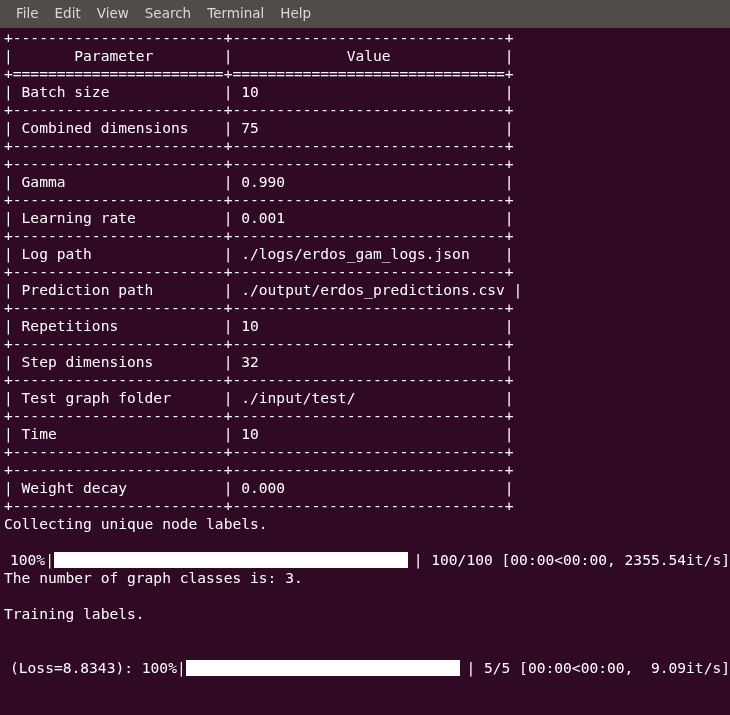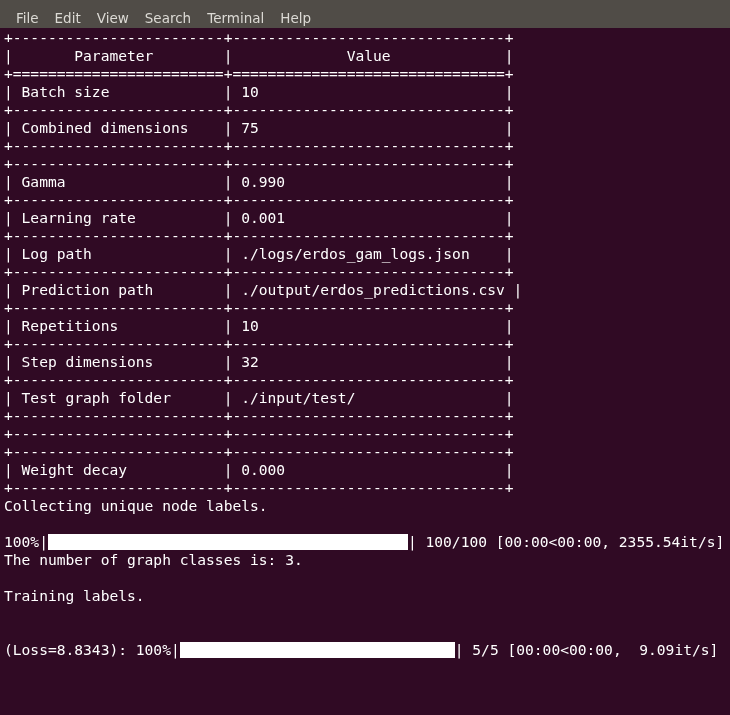--- a/index.html
+++ b/index.html
@@ -12,21 +12,21 @@
     height: 715px;
     overflow: hidden;
     font-family: "DejaVu Sans Mono", monospace;
   }
 
   
   .menubar {
     height: 28px;
     background: #504c47;
     display: flex;
-    align-items: flex-end;
+    align-items: center;
     padding-left: 8px;
     box-sizing: border-box;
     font-family: "DejaVu Sans", sans-serif;
     font-size: 13.5px;
     color: #dcdad5;
     user-select: none;
   }
   .menubar .menu-item {
     padding: 3px 8px;
     white-space: pre;
@@ -56,21 +56,21 @@
   .line.blank { color: transparent; }
 
   
   .pbline {
     display: flex;
     align-items: stretch;
     height: 18px;
     line-height: 18px;
     white-space: pre;
   }
-  .pbline .txt { white-space: pre; }
+  .pbline .txt { white-space: pre; margin-left: 6px; }
   .pbfill {
     background: #ffffff;
     display: inline-block;
     height: 16px;
     align-self: center;
   }
   
   .pbfill.w1 { width: 360px; }
   .pbfill.w2 { width: 328px; }
   .pbfill.w3 { width: 275px; }
@@ -105,20 +105,21 @@
   <div class="line">| Log path               | ./logs/erdos_gam_logs.json    |</div>
   <div class="line">+------------------------+-------------------------------+</div>
   <div class="line">| Prediction path        | ./output/erdos_predictions.csv |</div>
   <div class="line">+------------------------+-------------------------------+</div>
   <div class="line">| Repetitions            | 10                            |</div>
   <div class="line">+------------------------+-------------------------------+</div>
   <div class="line">| Step dimensions        | 32                            |</div>
   <div class="line">+------------------------+-------------------------------+</div>
   <div class="line">| Test graph folder      | ./input/test/                 |</div>
   <div class="line">+------------------------+-------------------------------+</div>
+  <div class="line">| Time                   | 10                            |</div>
   <div class="line">+------------------------+-------------------------------+</div>
   <div class="line">+------------------------+-------------------------------+</div>
   <div class="line">| Weight decay           | 0.000                         |</div>
   <div class="line">+------------------------+-------------------------------+</div>
 
   <div class="line">Collecting unique node labels.</div>
 
   <div class="line blank">&nbsp;</div>
 
   <div class="pbline">

